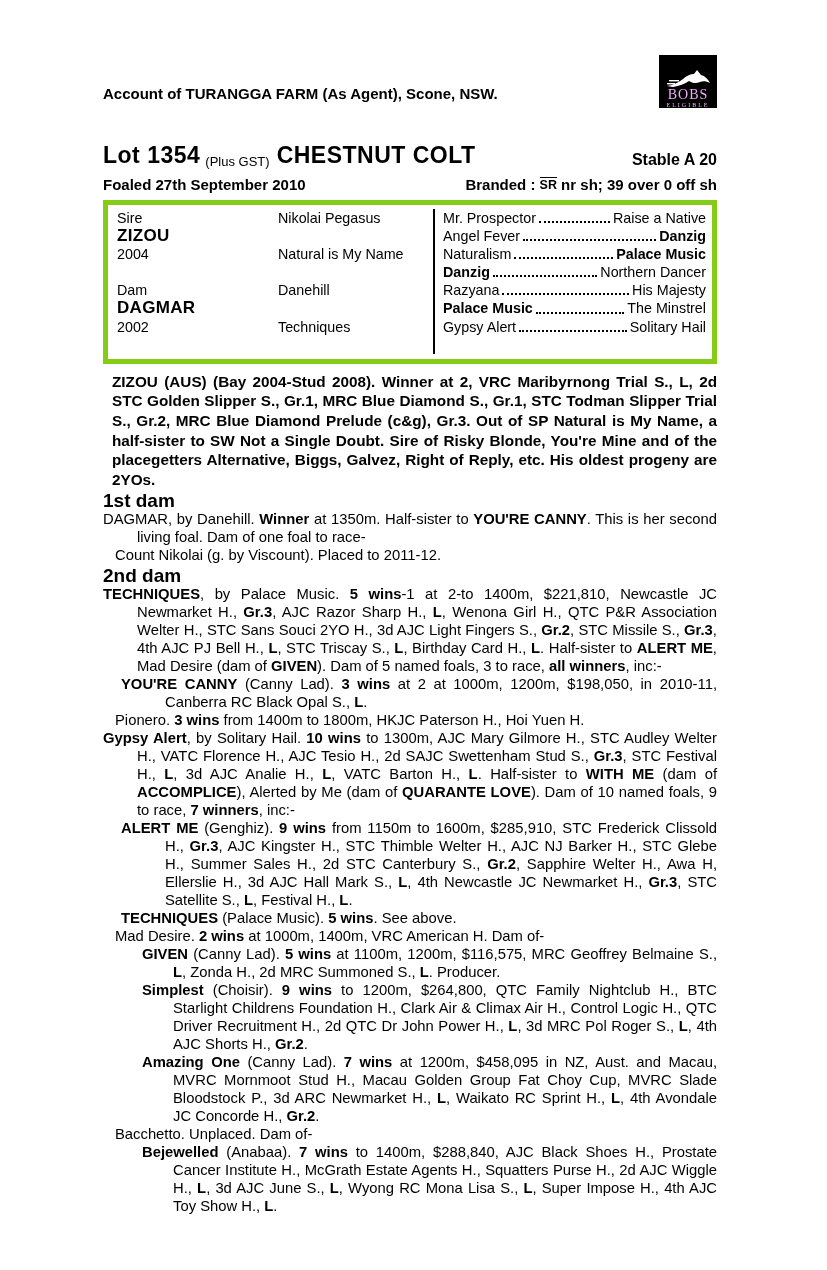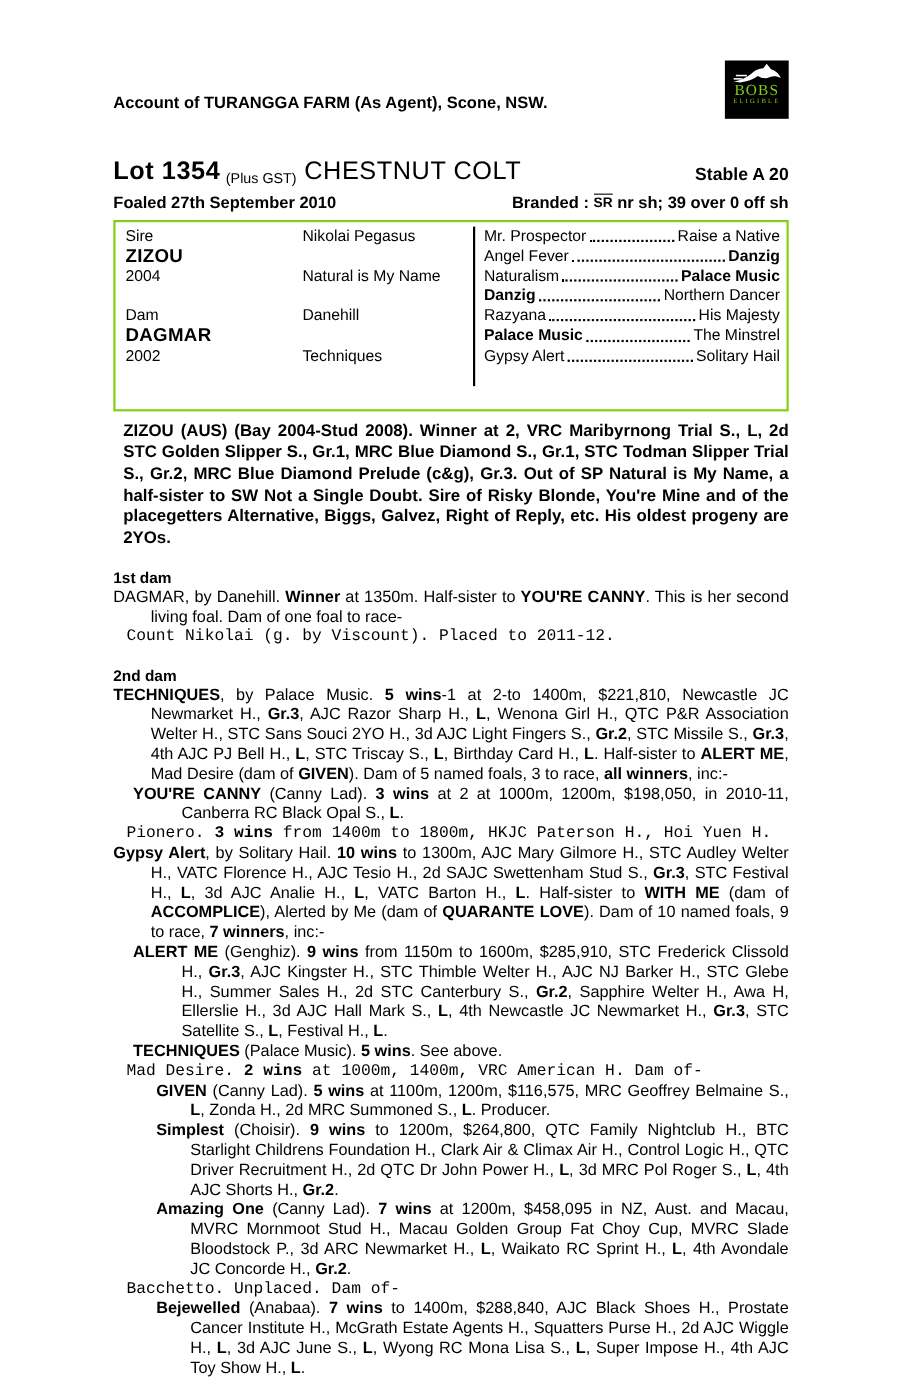--- a/index.html
+++ b/index.html
@@ -2,59 +2,59 @@
 <html><head>
 <meta charset="utf-8">
 <style>
   html,body{margin:0;padding:0;background:#fff;}
   body{width:827px;height:1270px;position:relative;overflow:hidden;
        font-family:"Liberation Sans","DejaVu Sans",sans-serif;color:#000;}
   .page{position:absolute;left:103px;top:55px;width:614px;}
 
   
   .bobs{position:absolute;top:0;right:0;width:58px;height:53px;background:#000;
-        color:#84cc16;text-align:center;padding-top:2px;box-sizing:border-box;}
+        color:#f0abfc;text-align:center;padding-top:14px;box-sizing:border-box;}
   .bobs svg{display:block;margin:1px auto 0;}
   .bobs-name{font-family:"Liberation Serif","DejaVu Serif",serif;font-size:14px;
              line-height:14px;letter-spacing:1px;}
   .bobs-sub{font-family:"Liberation Serif","DejaVu Serif",serif;font-size:6px;
             line-height:7px;letter-spacing:2px;}
 
   .account{text-align:left;font-weight:bold;font-size:15px;margin-top:30px;}
   .lot-line{display:flex;align-items:flex-end;margin-top:5px;}
   .lot-num{font-size:23px;font-weight:bold;letter-spacing:0.5px;}
   .gst{font-size:13px;margin:0 7px 0 5px;}
-  .colt-title{font-size:23px;font-weight:normal;letter-spacing:0.5px;}
+  .colt-title{font-size:23px;font-weight:bold;letter-spacing:0.5px;}
   .stable{margin-left:auto;font-size:16px;font-weight:bold;margin-top:44px;}
   .foal-line{display:flex;justify-content:space-between;font-size:15px;margin-top:7px;font-weight:bold;}
   .brand-mark{display:inline-block;border-top:1.6px solid #000;padding-top:1px;
               font-size:12.5px;line-height:1;vertical-align:1px;}
 
   
-  .ped{border:2px solid #84cc16;display:flex;margin-top:7px;padding:4px 0 21px;}
+  .ped{border:5px solid #84cc16;display:flex;margin-top:7px;padding:4px 0 5px;}
   .ped-row{height:18.1px;line-height:18.1px;font-size:14.3px;white-space:nowrap;}
   .ped-col1{width:170px;padding-left:9px;box-sizing:border-box;}
   .ped-col2{width:155px;}
   .ped-col3{flex:1;border-left:2px solid #000;padding:0 6px 0 8px;}
   .ped-name{font-weight:bold;font-size:17px;letter-spacing:0.3px;}
   .ped-row3{display:flex;}
   .leader{flex:1;position:relative;}
   .leader::after{content:"";position:absolute;left:3px;right:3px;bottom:4px;
                  border-bottom:2px dotted #000;}
 
   
   .flow{margin-top:1px;}
   .b{font-weight:bold;}
   .para{margin:0;font-size:14.8px;line-height:18px;text-align:justify;}
   .blurb{font-weight:bold;font-size:15.3px;line-height:19.6px;padding-left:9px;
          margin-top:8px;}
-  .section-heading{font-weight:bold;font-size:14px;margin-top:17px;
+  .section-heading{font-weight:bold;font-size:19px;margin-top:3px;
                    line-height:18px;}
   .hang0{padding-left:34px;text-indent:-34px;}
-  .hang1{padding-left:44px;text-indent:-32px;font-family:Liberation Mono, monospace;}
+  .hang1{padding-left:44px;text-indent:-32px;}
   .hang2{padding-left:62px;text-indent:-44px;}
   .hang3{padding-left:70px;text-indent:-31px;}
 </style>
 </head>
 <body>
 
 <div class="page">
 
   <div class="bobs">
     <span>

